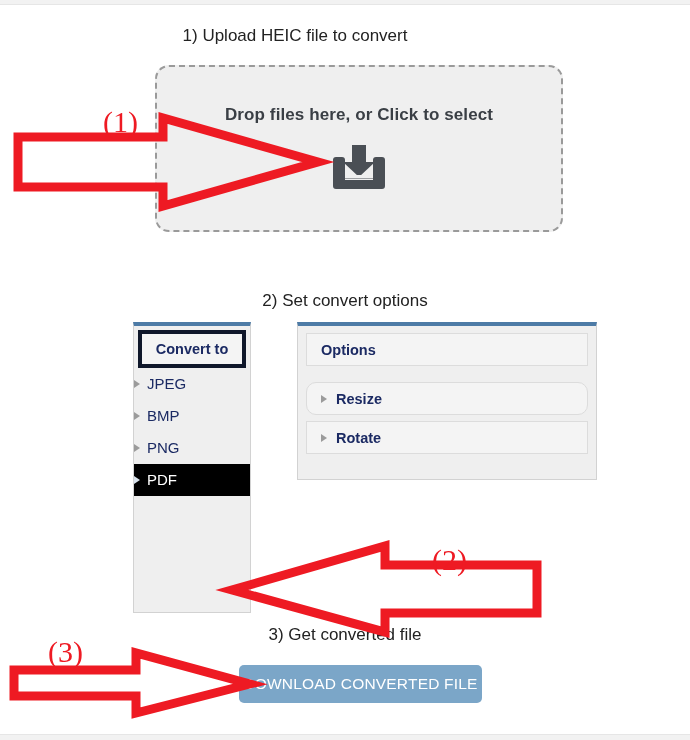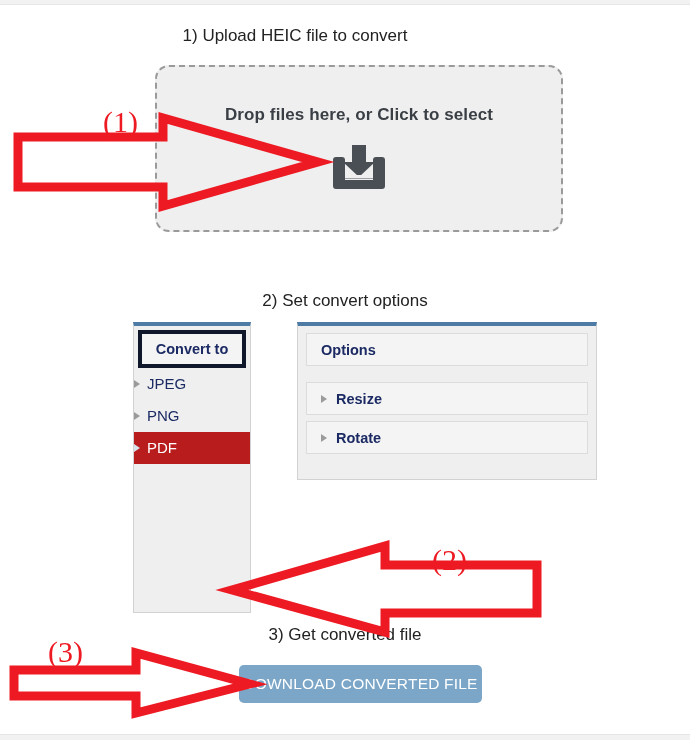--- a/index.html
+++ b/index.html
@@ -107,21 +107,21 @@
   }
   .format-item {
     height: 32px;
     line-height: 32px;
     font-size: 15px;
     font-weight: normal;
     color: #1b2a63;
     white-space: nowrap;
   }
   .format-item.selected {
-    background: #b91c1c;
+    background: #000000;
     color: #ffffff;
   }
   .tri {
     display: inline-block;
     width: 0; height: 0;
     border-left: 6px solid #9b9b9b;
     border-top: 4.5px solid transparent;
     border-bottom: 4.5px solid transparent;
     margin-right: 7px;
     vertical-align: middle;
@@ -152,21 +152,21 @@
     background: #f4f4f4;
     border: 1px solid #dcdcdc;
     font-size: 14.5px;
     font-weight: bold;
     color: #1b2a63;
     padding-left: 14px;
     box-sizing: border-box;
     white-space: nowrap;
   }
   #options-header { margin-top: 7px; }
-  #opt-resize { margin-top: 16px; }
+  #opt-resize { margin-top: 16px; border-radius: 10px; }
   #opt-rotate { margin-top: 6px; }
   .opt-box .tri { margin-right: 9px; }
 
   
   .download-btn {
     position: absolute;
     left: 239px;
     top: 665px;
     width: 243px;
     height: 38px;
@@ -218,20 +218,21 @@
     <rect x="15" y="33.5" width="28" height="1.5" fill="#efefef"></rect>
   </svg>
 </div>
 
 <div class="step-heading" id="step2-heading">2) Set convert options</div>
 
 <div class="panel-left">
   <div class="panel-left-header">Convert to</div>
   <ul class="format-list" id="format-list">
       <li class="format-item"><span class="tri"></span><span>JPEG</span></li>
+      <li class="format-item"><span class="tri"></span><span>BMP</span></li>
       <li class="format-item"><span class="tri"></span><span>PNG</span></li>
       <li class="format-item selected"><span class="tri"></span><span>PDF</span></li>
     </ul>
 </div>
 
 <div class="panel-right">
   <div class="opt-box" id="options-header">Options</div>
   <div class="opt-box" id="opt-resize">
     <span class="tri"></span><span>Resize</span>
   </div>

